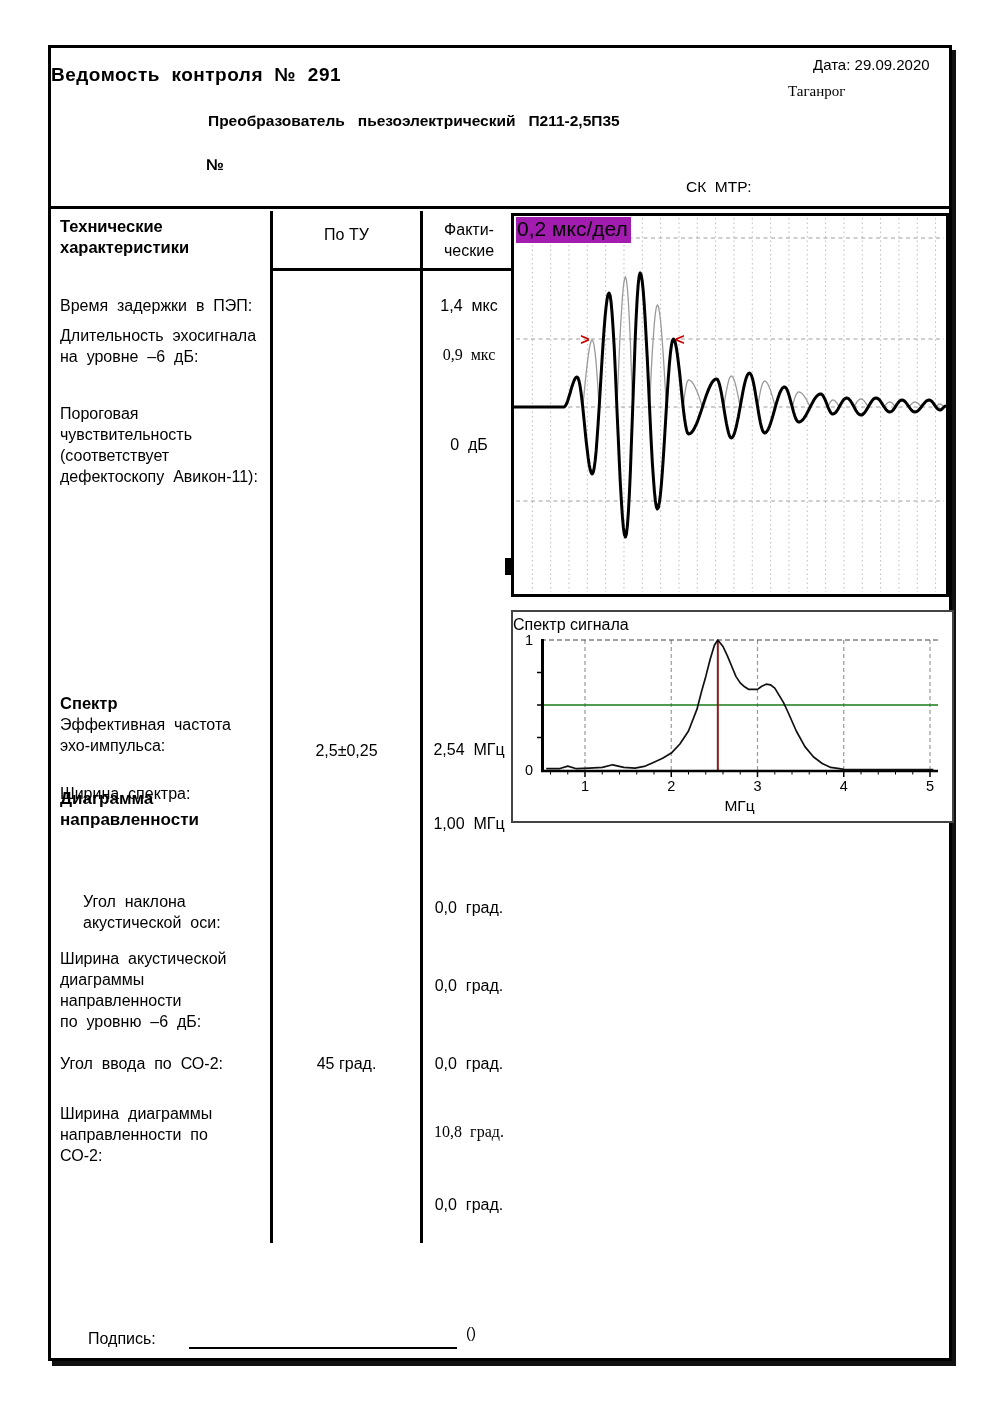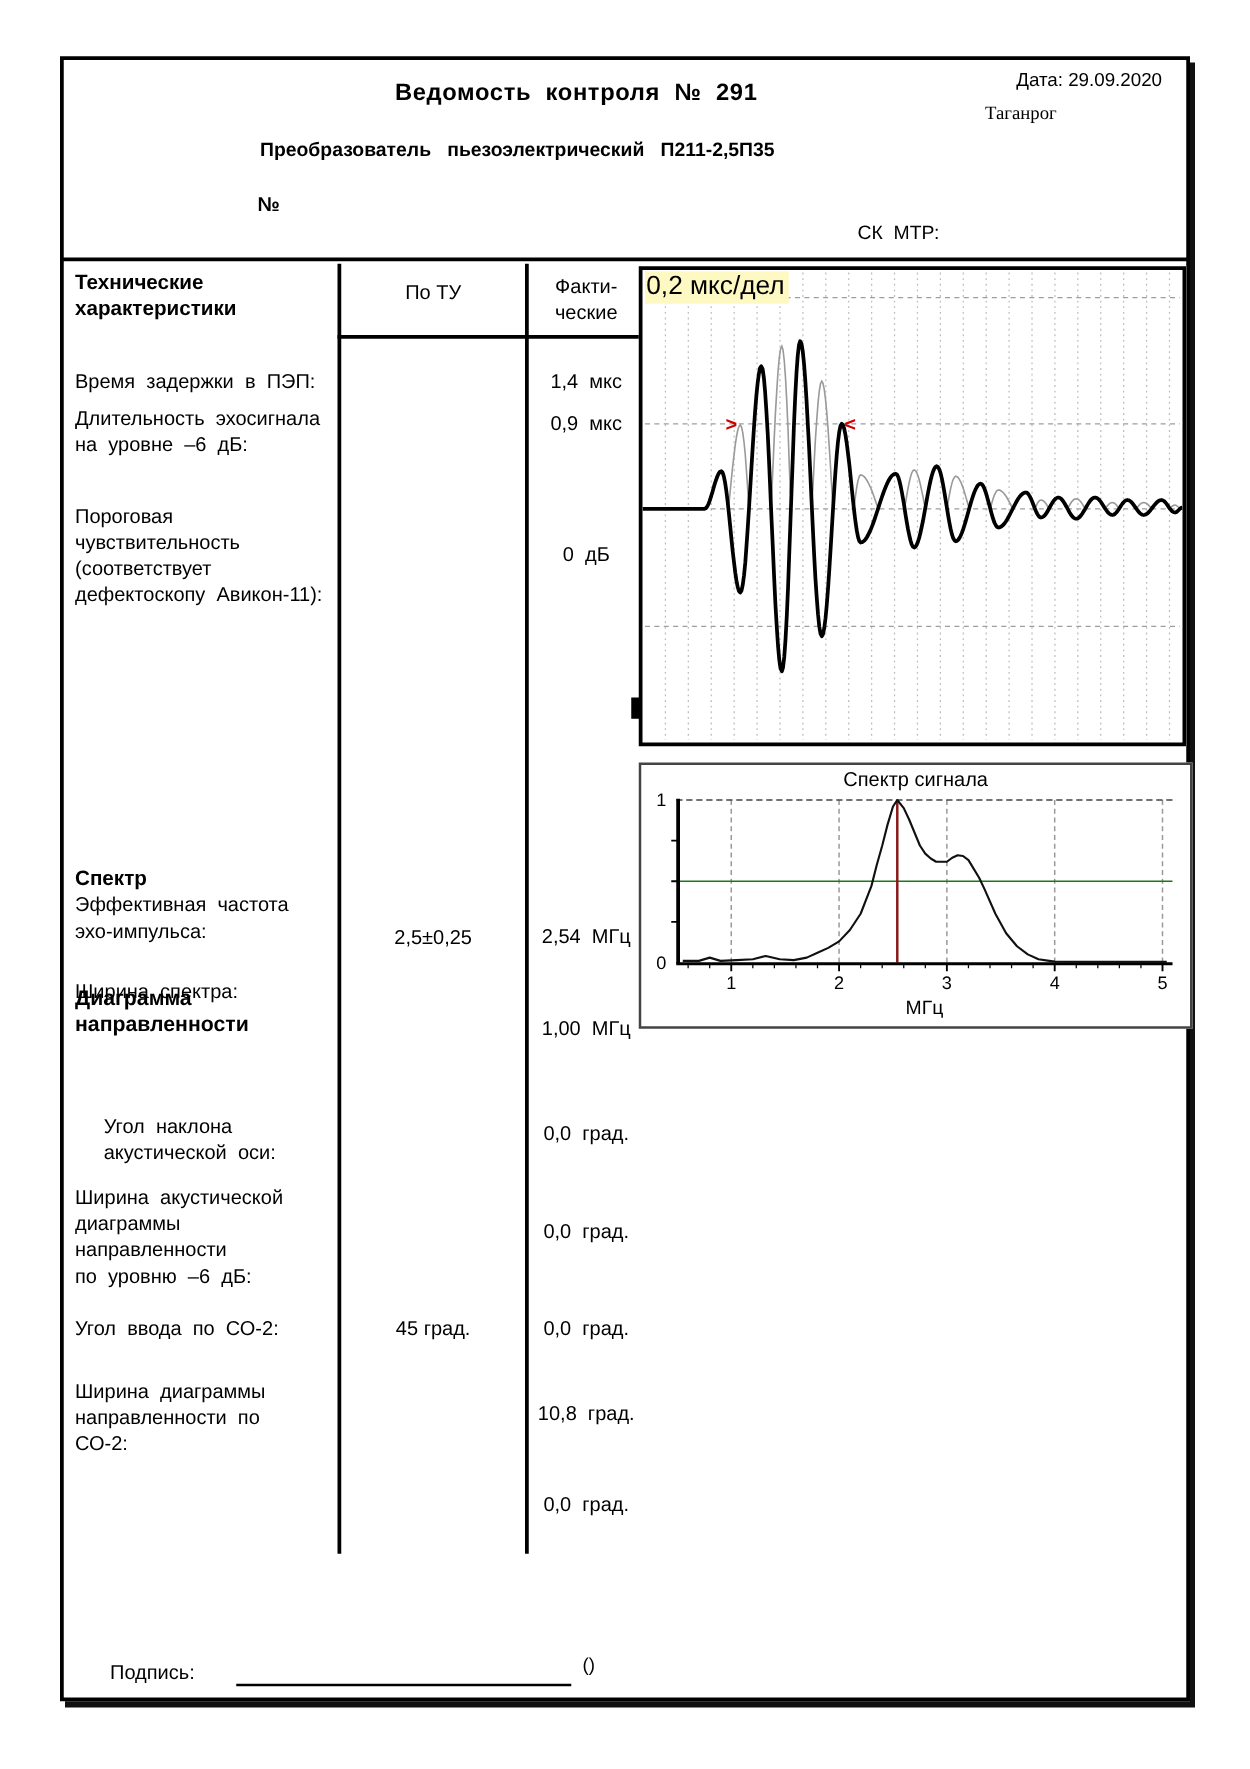--- a/index.html
+++ b/index.html
@@ -4,56 +4,56 @@
 <style>
   html,body{margin:0;padding:0;background:#fff;}
   .page{position:relative;width:1000px;height:1415px;background:#fff;overflow:hidden;
         font-family:"Liberation Sans","DejaVu Sans",sans-serif;color:#000;}
   .doc{position:absolute;left:48px;top:45px;width:898px;height:1310px;background:#fff;
        border:3px solid #000;box-shadow:4px 5px 0 #111;}
   .abs{position:absolute;}
   .pre{white-space:pre-wrap;}
   .lbl{font-size:16px;line-height:21px;}
   .b{font-weight:bold;}
-  .center{text-align:center;}
+  .center{}
   
   #date{left:762px;top:8px;font-size:15px;}
   #city{left:737px;top:35px;font-size:15px;font-family:Liberation Serif, serif;}
   #title{left:0;top:16px;width:820px;font-size:19px;letter-spacing:.5px;}
   #subtitle{left:157px;top:64px;font-size:15.5px;}
   #numlbl{left:155px;top:108px;font-size:16px;}
   #skmtr{left:635px;top:108px;font-size:15.5px;margin-top:22px;}
   
   #hsep{left:-1px;top:158px;width:900px;height:3px;background:#000;}
   #v1{left:219px;top:163px;width:3px;height:1032px;background:#000;}
   #v2{left:369px;top:163px;width:3px;height:1032px;background:#000;}
   #hhead{left:219px;top:220px;width:244px;height:3px;background:#000;}
   
   .c1{left:9px;width:212px;}
   .c2{left:222px;width:147px;text-align:center;}
   .c3{left:371px;width:94px;text-align:center;}
   #h1{top:168px;font-size:16.5px;line-height:21px;}
   #h2{top:178px;font-size:16px;}
   #h3{top:171px;font-size:16px;line-height:21px;}
   #r0l{top:247px;} #r0f{top:247px;}
-  #r1l{top:277px;} #r1f{top:281px;}
+  #r1l{top:277px;} #r1f{top:296px;font-family:Liberation Serif, serif;}
   #r2l{top:355px;} #r2f{top:386px;}
   #s0{top:646px;font-size:16.5px;}
   #r4l{top:666px;} #r4t{top:692px;} #r4f{top:691px;}
   #r5l{top:735px;} #r5f{top:730px;margin-top:35px;}
   #s1{top:740px;font-size:17px;line-height:21px;}
   #r7l{top:843px;margin-left:23px;} #r7f{top:849px;}
   #r8l{top:900px;} #r8f{top:927px;}
   #r9l{top:1005px;} #r9t{top:1005px;} #r9f{top:1005px;}
-  #r10l{top:1055px;} #r10f{top:1073px;}
+  #r10l{top:1055px;} #r10f{top:1073px;font-family:Liberation Serif, serif;}
   #r11l{top:1127px;} #r11f{top:1146px;}
   
   #osc{left:460px;top:165px;width:432px;height:378px;border:3px solid #000;background:#fff;}
   #osc svg{display:block;}
-  #oscLabel{left:2px;top:1px;font-size:21px;background:#fef9c3;padding:0 3px 2px 1px;}
+  #oscLabel{left:2px;top:1px;font-size:21px;background:#a21caf;padding:0 3px 2px 1px;}
   #traceTick{left:-9px;top:342px;width:7px;height:17px;background:#000;}
   #spec{left:460px;top:562px;width:439px;height:209px;border:2px solid #444;background:#fff;}
   #specTitle{left:0;top:4px;width:439px;font-size:16px;}
   
   #signLbl{left:37px;top:1282px;font-size:16px;}
   #signLine{left:138px;top:1284px;width:268px;height:15px;border-bottom:2px solid #000;}
   #signPar{left:415px;top:1276px;font-size:15px;}
 </style>
 </head>
 <body>

